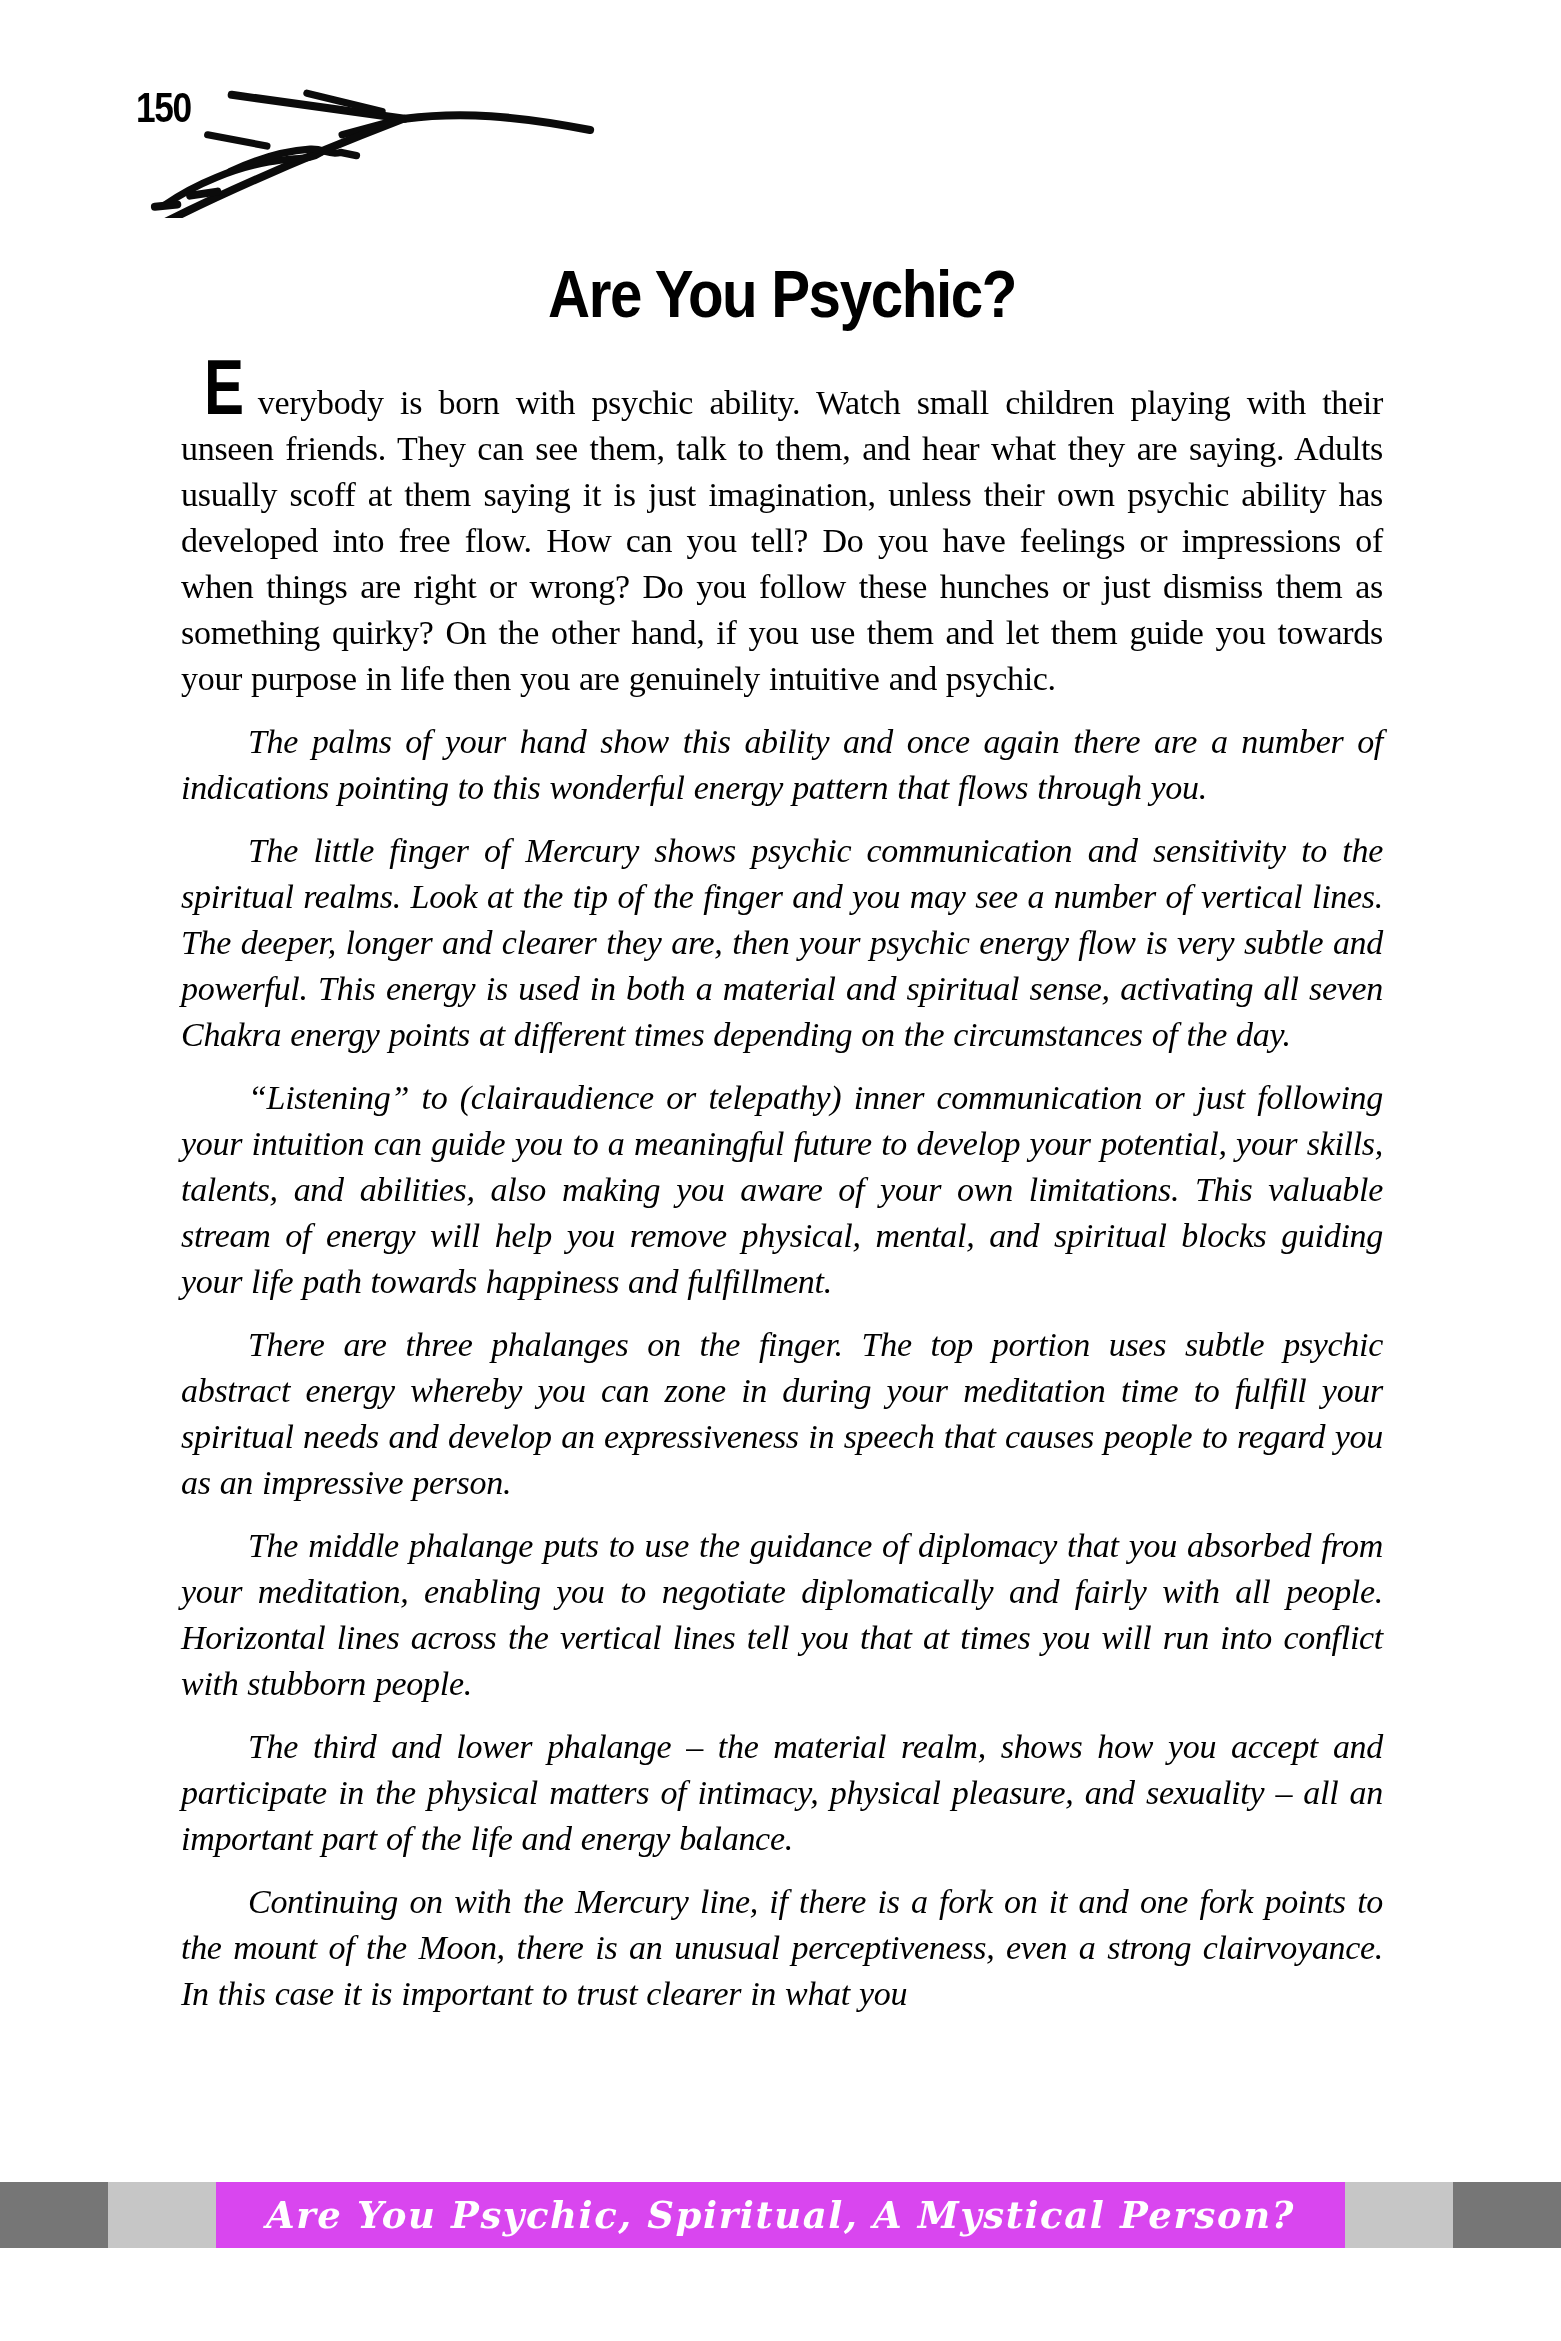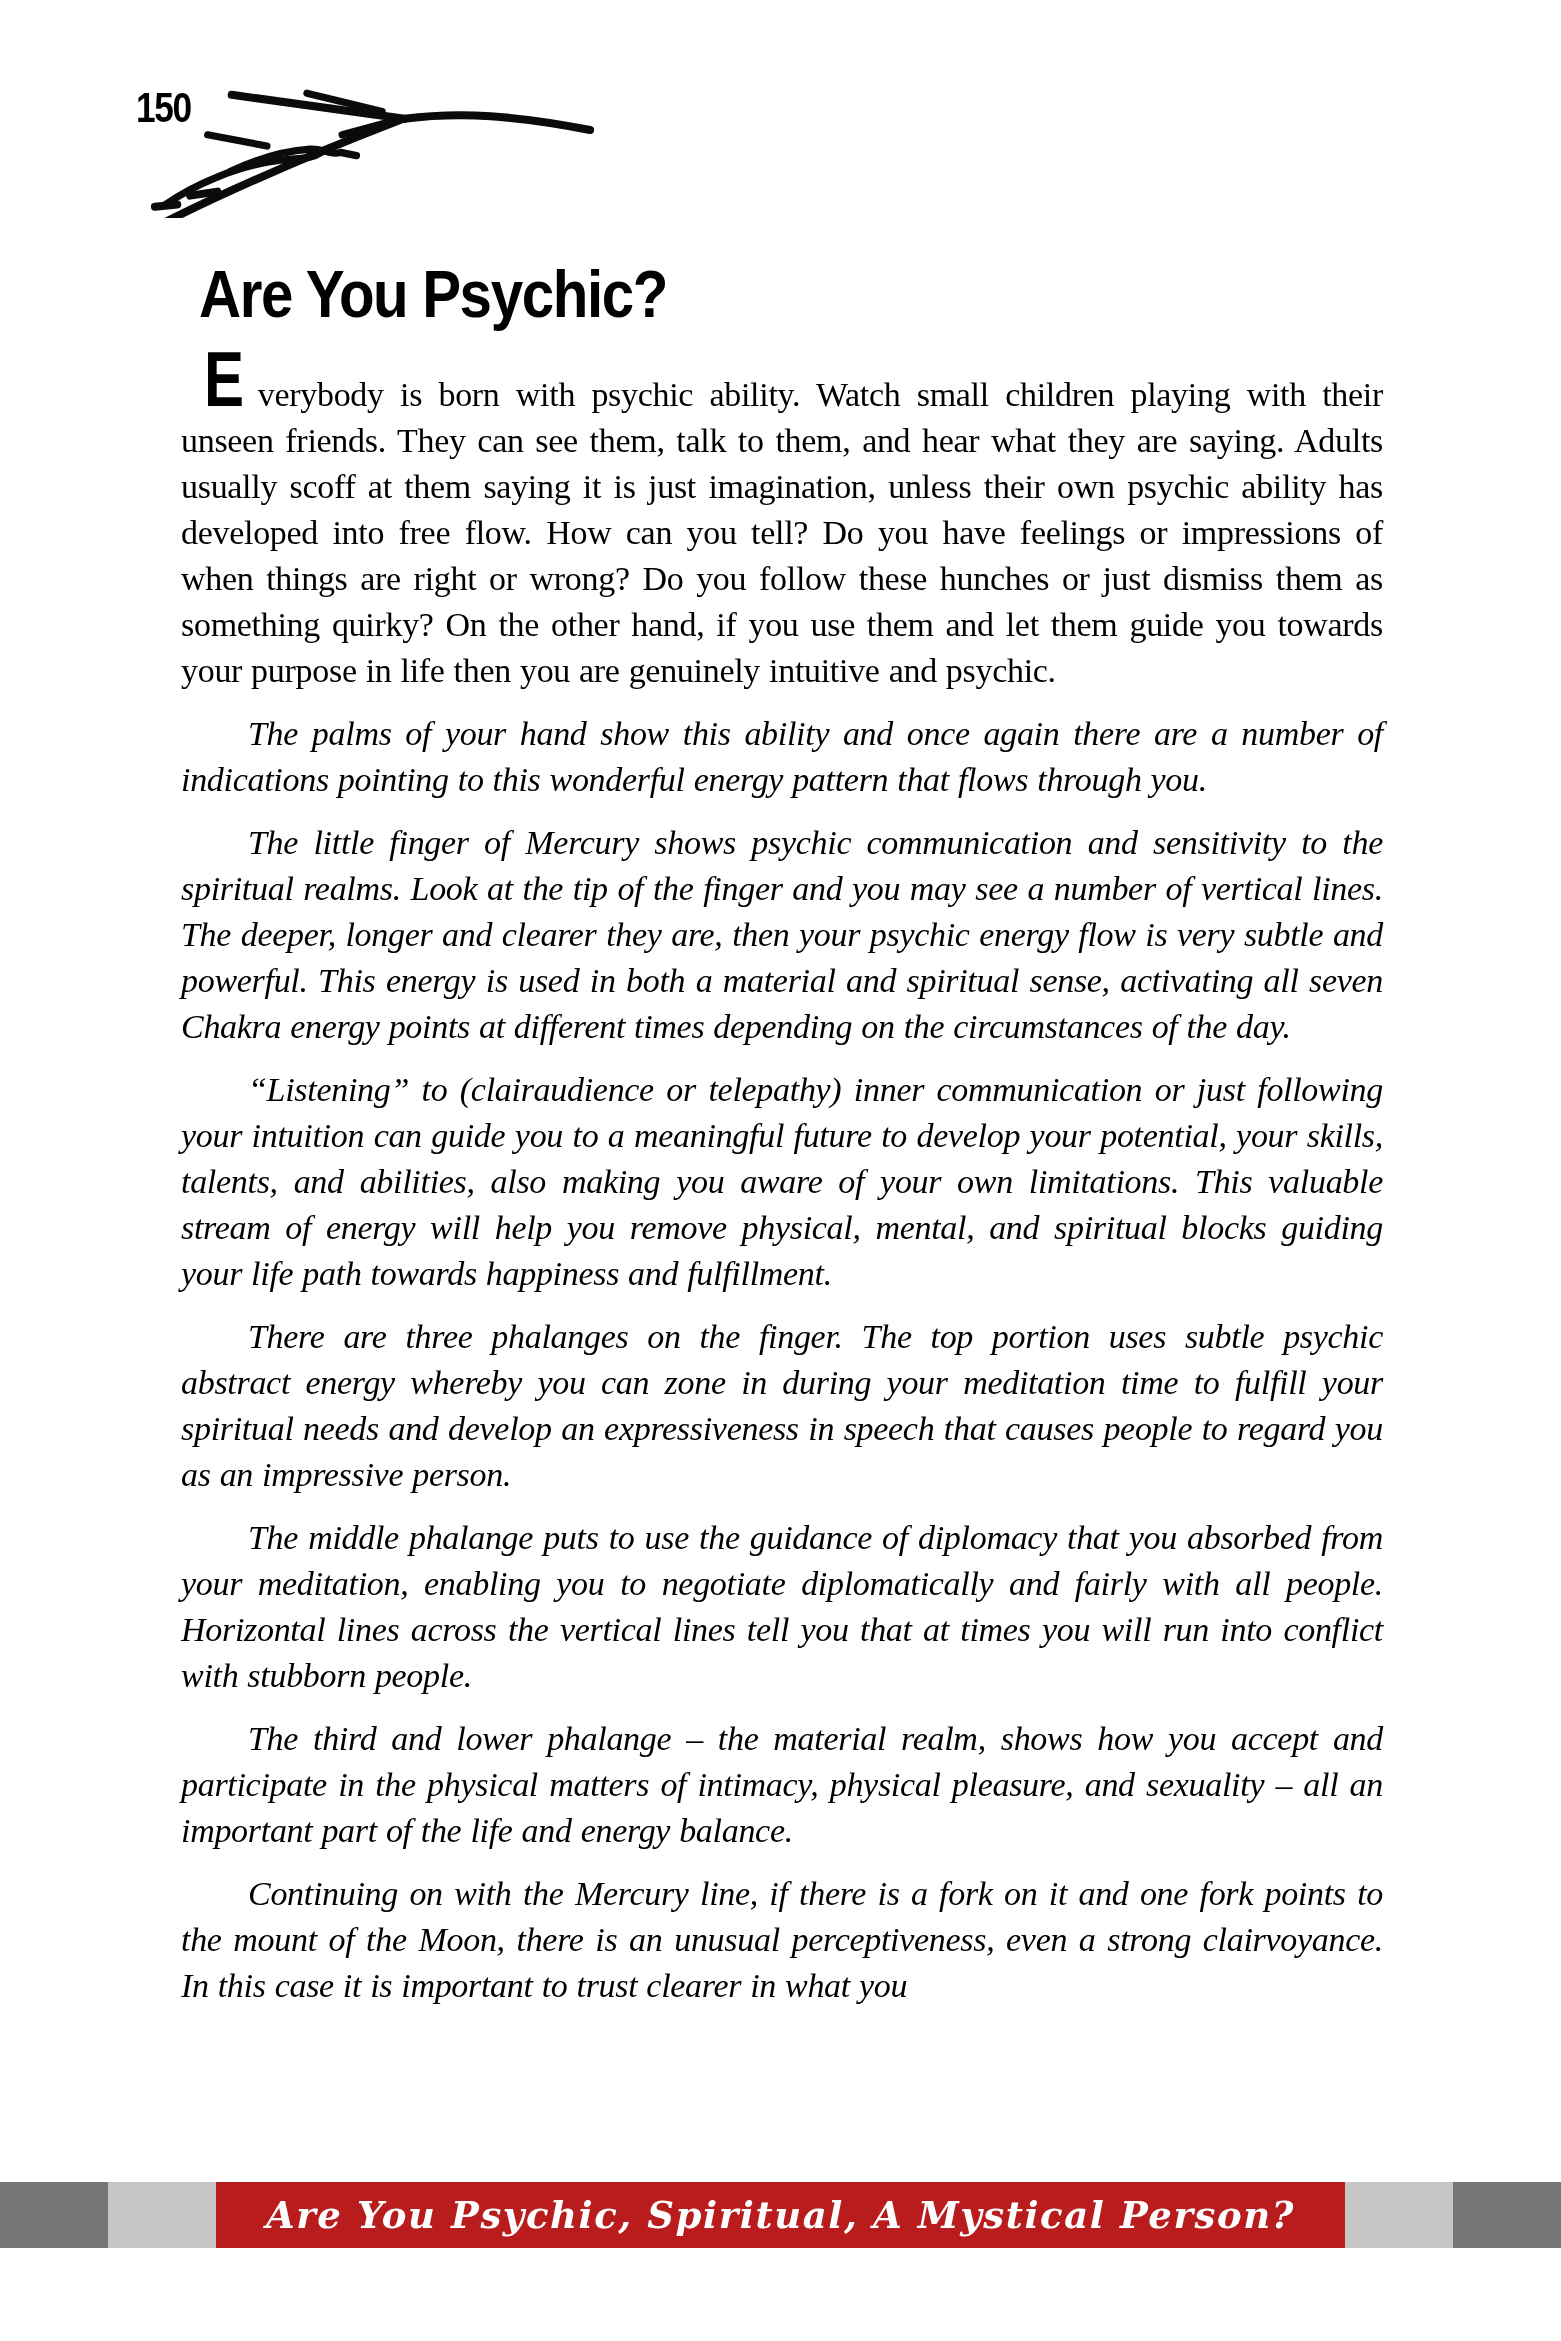--- a/index.html
+++ b/index.html
@@ -42,21 +42,22 @@
   }
 
   
   .content {
     position: absolute;
     left: 164px;
     top: 255px;
     width: 1236px;
   }
   .title {
-    margin: 0 0 24px 0;
+    margin: 0 0 32px 0;
+    text-align: center;
     font-family: "Liberation Sans", sans-serif;
     font-weight: bold;
     font-size: 67px;
     letter-spacing: -1.6px;
     white-space: nowrap;
   }
   .title .condense {
     display: inline-block;
     transform: scaleX(0.87);
     transform-origin: center;
@@ -92,21 +93,21 @@
     top: 2182px;
     width: 1561px;
     height: 66px;
     display: flex;
   }
   .seg { height: 100%; }
   .seg-dark  { width: 108px; background: #767676; }
   .seg-light { width: 108px; background: #c6c6c6; }
   .seg-black {
     flex: 1;
-    background: #b91c1c;
+    background: #d946ef;
     display: flex;
     align-items: center;
     justify-content: center;
   }
   .footer-title {
     color: #ffffff;
     font-family: "DejaVu Serif", serif;
     font-style: italic;
     font-weight: bold;
     font-size: 37px;

